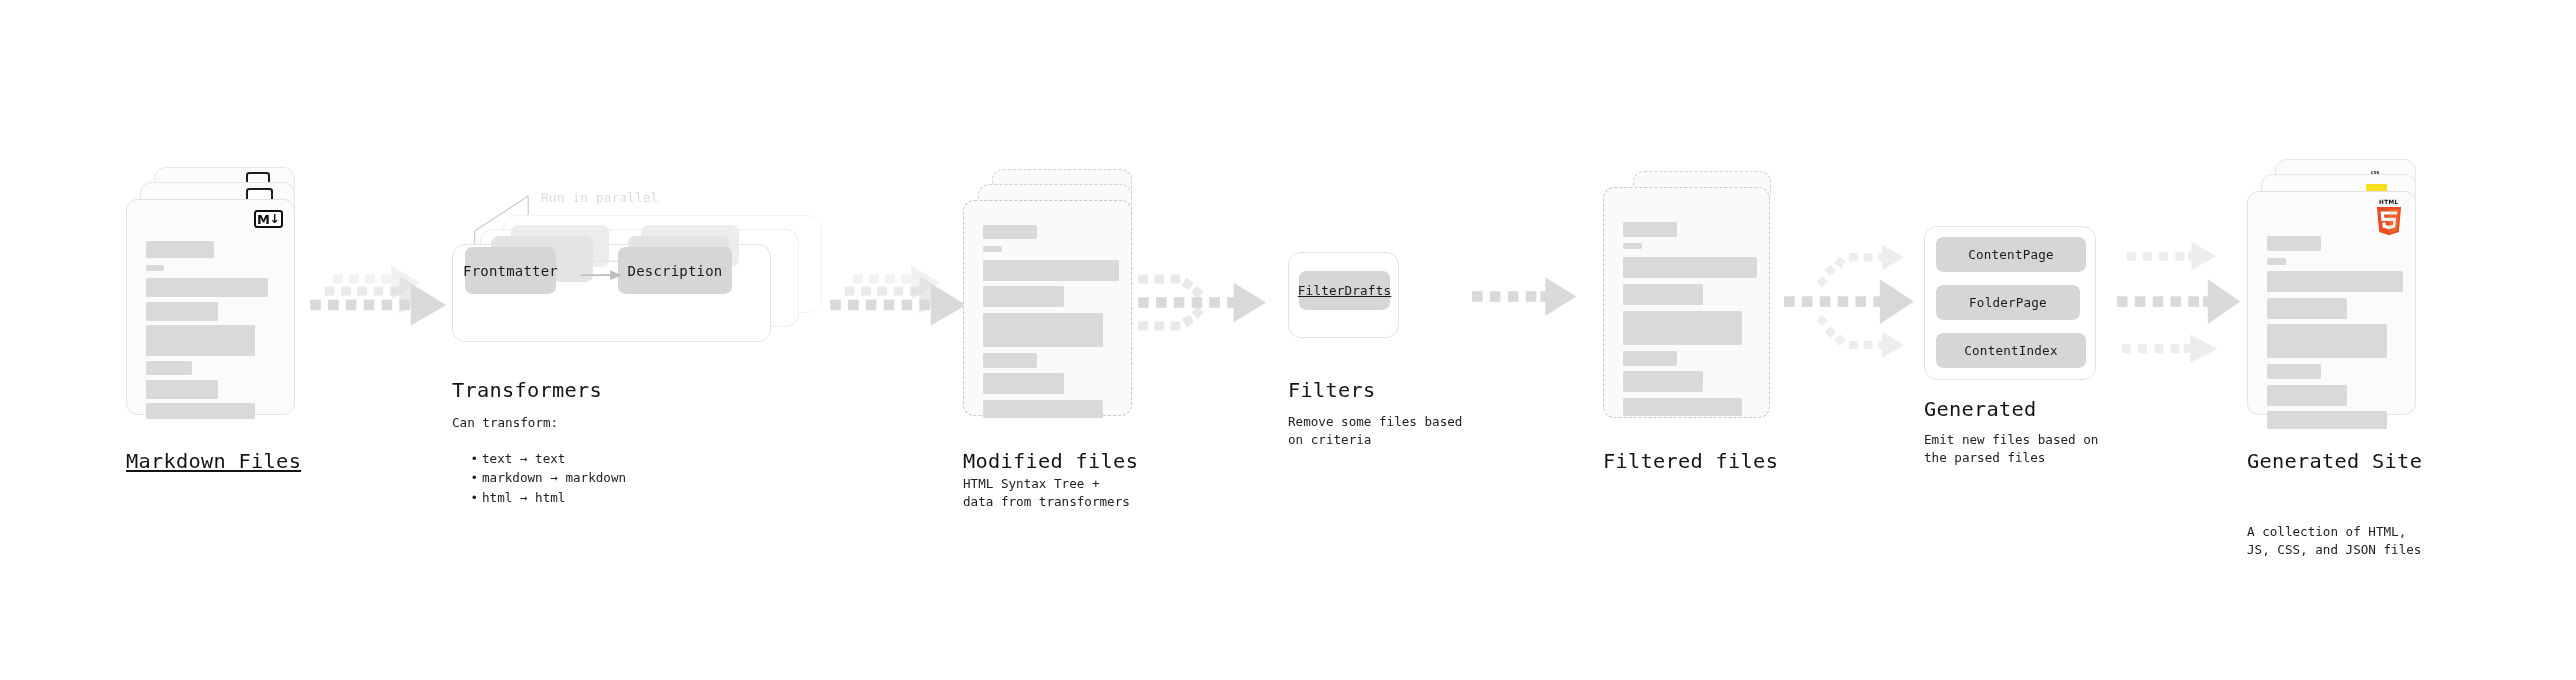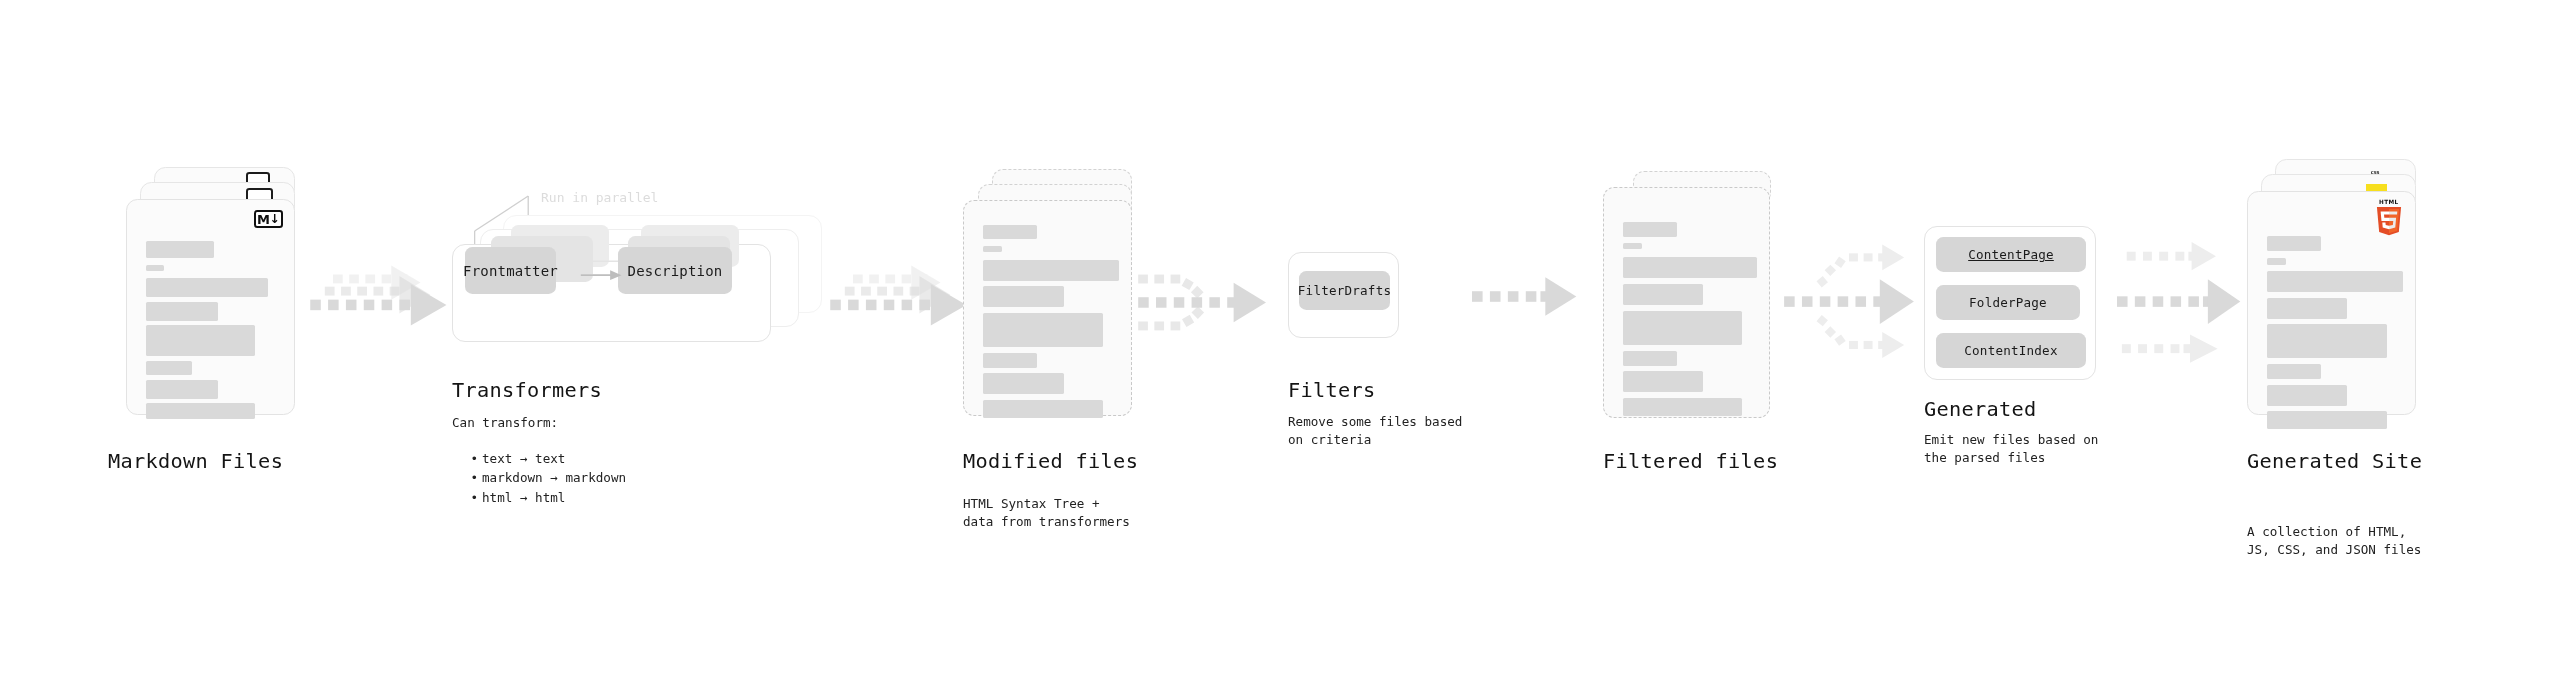--- a/index.html
+++ b/index.html
@@ -167,21 +167,21 @@
       <div class="bar" style="left:18.7px;top:65px;width:18px;height:5.7px;"></div>
       <div class="bar" style="left:18.7px;top:78px;width:122px;height:18.7px;"></div>
       <div class="bar" style="left:18.7px;top:102px;width:72px;height:18.7px;"></div>
       <div class="bar" style="left:18.7px;top:125px;width:109px;height:31px;"></div>
       <div class="bar" style="left:18.7px;top:161px;width:46px;height:14px;"></div>
       <div class="bar" style="left:18.7px;top:180px;width:72px;height:18.7px;"></div>
       <div class="bar" style="left:18.7px;top:203px;width:109px;height:16.3px;"></div>
     </div>
   </div>
 
-  <div class="title" style="left:108px;top:449px;">Markdown Files</div>
+  <div class="title" style="left:126px;top:449px;text-decoration:underline;">Markdown Files</div>
 
   <svg class="abs" style="left:307px;top:268px;" width="150" height="73" viewBox="0 0 185 90">
     <g fill="#d9d9d9" opacity="0.35">
       <rect x="32" y="8" width="12" height="11"></rect>
         <rect x="52" y="8" width="12" height="11"></rect>
       <rect x="72" y="8" width="12" height="11"></rect>
         <rect x="92" y="8" width="12" height="11"></rect>
       <rect x="112" y="8" width="12" height="11"></rect>
       <path d="M104 -3 L140 18 L104 39 Z"></path>
     </g>
@@ -292,21 +292,21 @@
       <div class="bar" style="left:18.7px;top:59px;width:136px;height:21px;"></div>
       <div class="bar" style="left:18.7px;top:85px;width:81px;height:21px;"></div>
       <div class="bar" style="left:18.7px;top:112px;width:120px;height:34px;"></div>
       <div class="bar" style="left:18.7px;top:152px;width:54px;height:14.6px;"></div>
       <div class="bar" style="left:18.7px;top:172px;width:81px;height:21px;"></div>
       <div class="bar" style="left:18.7px;top:199px;width:120px;height:18px;"></div>
     </div>
   </div>
 
   <div class="title" style="left:963px;top:449px;">Modified files</div>
-  <div class="sub" style="left:963px;top:495px;">HTML Syntax Tree +
+  <div class="sub" style="left:963px;top:475px;">HTML Syntax Tree +
 data from transformers</div>
 
   <svg class="abs" style="left:1138px;top:260px;" width="146" height="89" viewBox="0 0 180 110">
     <g fill="#e8e8e8">
       <rect x="0" y="18" width="12" height="11"></rect>
         <rect x="20" y="18" width="12" height="11"></rect>
       <rect x="40" y="18" width="12" height="11"></rect>
       <rect x="56" y="24" width="11" height="11" transform="rotate(30 61 29)"></rect>
       <rect x="68" y="34" width="11" height="11" transform="rotate(45 73 39)"></rect>
       <rect x="0" y="76" width="12" height="11"></rect>
@@ -320,21 +320,21 @@
         <rect x="22" y="46" width="13" height="13"></rect>
       <rect x="44" y="46" width="13" height="13"></rect>
         <rect x="66" y="46" width="13" height="13"></rect>
       <rect x="88" y="46" width="13" height="13"></rect>
         <rect x="110" y="46" width="13" height="13"></rect>
       <path d="M118 28 L158 52.5 L118 77 Z"></path>
     </g>
   </svg>
 
   <div class="panel" style="left:1288px;top:252px;width:111px;height:86px;"></div>
-  <div class="pill" style="left:1299px;top:271px;width:91px;height:39px;font-size:12.6px;">FilterDrafts</div>
+  <div class="pill" style="left:1299px;top:271px;width:91px;height:39px;font-size:12.6px;text-decoration:underline;">FilterDrafts</div>
 
   <div class="title" style="left:1288px;top:378px;">Filters</div>
   <div class="sub" style="left:1288px;top:413px;">Remove some files based
 on criteria</div>
 
   <svg class="abs" style="left:1472px;top:283px;" width="110" height="36" viewBox="0 0 135 44">
     <g fill="#d9d9d9">
       <rect x="0" y="10" width="13" height="13"></rect>
         <rect x="22" y="10" width="13" height="13"></rect>
       <rect x="44" y="10" width="13" height="13"></rect>
@@ -382,21 +382,21 @@
         <rect x="32" y="83" width="13" height="13"></rect>
       <rect x="54" y="83" width="13" height="13"></rect>
         <rect x="76" y="83" width="13" height="13"></rect>
       <rect x="98" y="83" width="13" height="13"></rect>
         <rect x="120" y="83" width="13" height="13"></rect>
       <path d="M128 62 L170 89.5 L128 117 Z"></path>
     </g>
   </svg>
 
   <div class="panel" style="left:1924px;top:226px;width:172px;height:154px;"></div>
-  <div class="pill" style="left:1936px;top:237px;width:150px;height:35px;font-size:12.6px;text-decoration:underline;">ContentPage</div>
+  <div class="pill" style="left:1936px;top:237px;width:150px;height:35px;font-size:12.6px;">ContentPage</div>
   <div class="pill" style="left:1936px;top:285px;width:144px;height:35px;font-size:12.6px;">FolderPage</div>
   <div class="pill" style="left:1936px;top:333px;width:150px;height:35px;font-size:12.6px;">ContentIndex</div>
 
   <div class="title" style="left:1924px;top:397px;">Generated</div>
   <div class="sub" style="left:1924px;top:431px;">Emit new files based on
 the parsed files</div>
 
   <svg class="abs" style="left:2117px;top:229px;" width="146" height="146" viewBox="0 0 180 180">
     <g fill="#ededed">
       <rect x="12" y="28" width="11" height="11"></rect>

